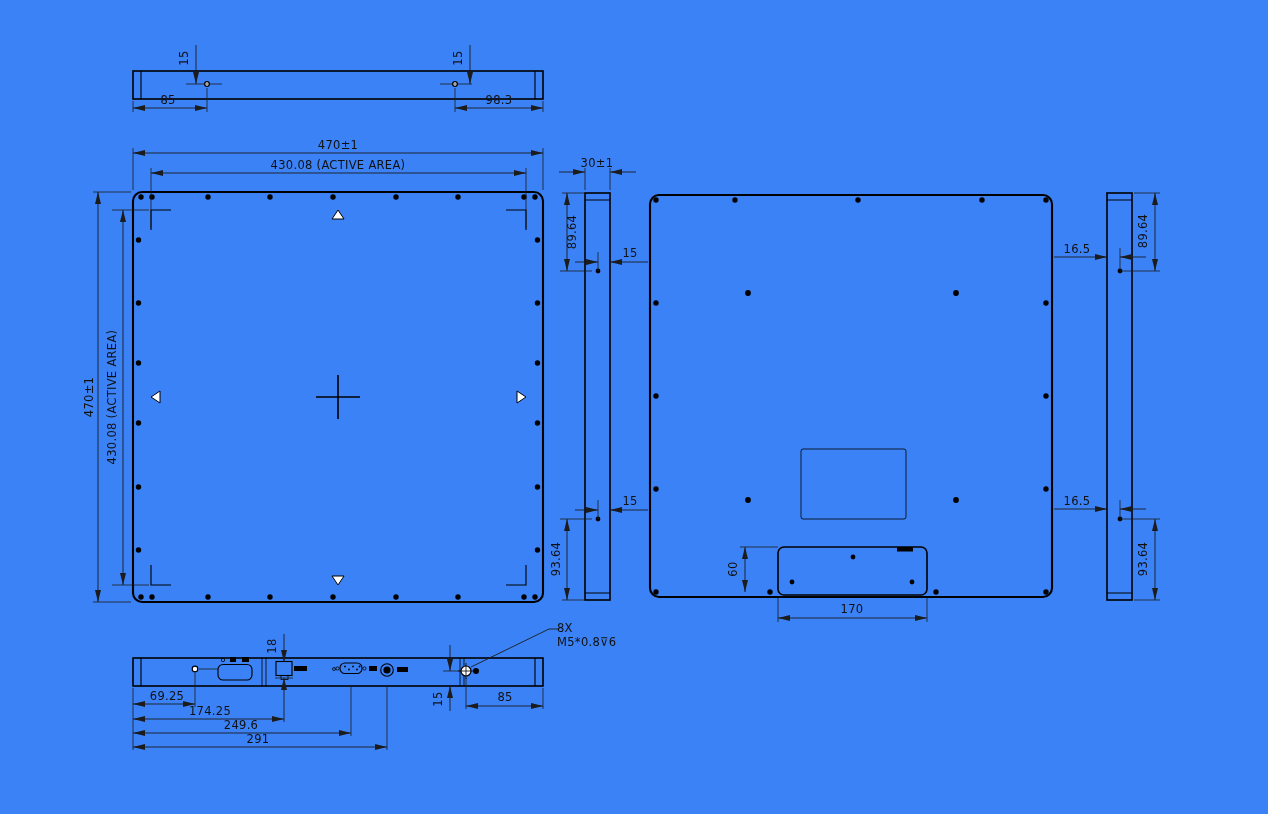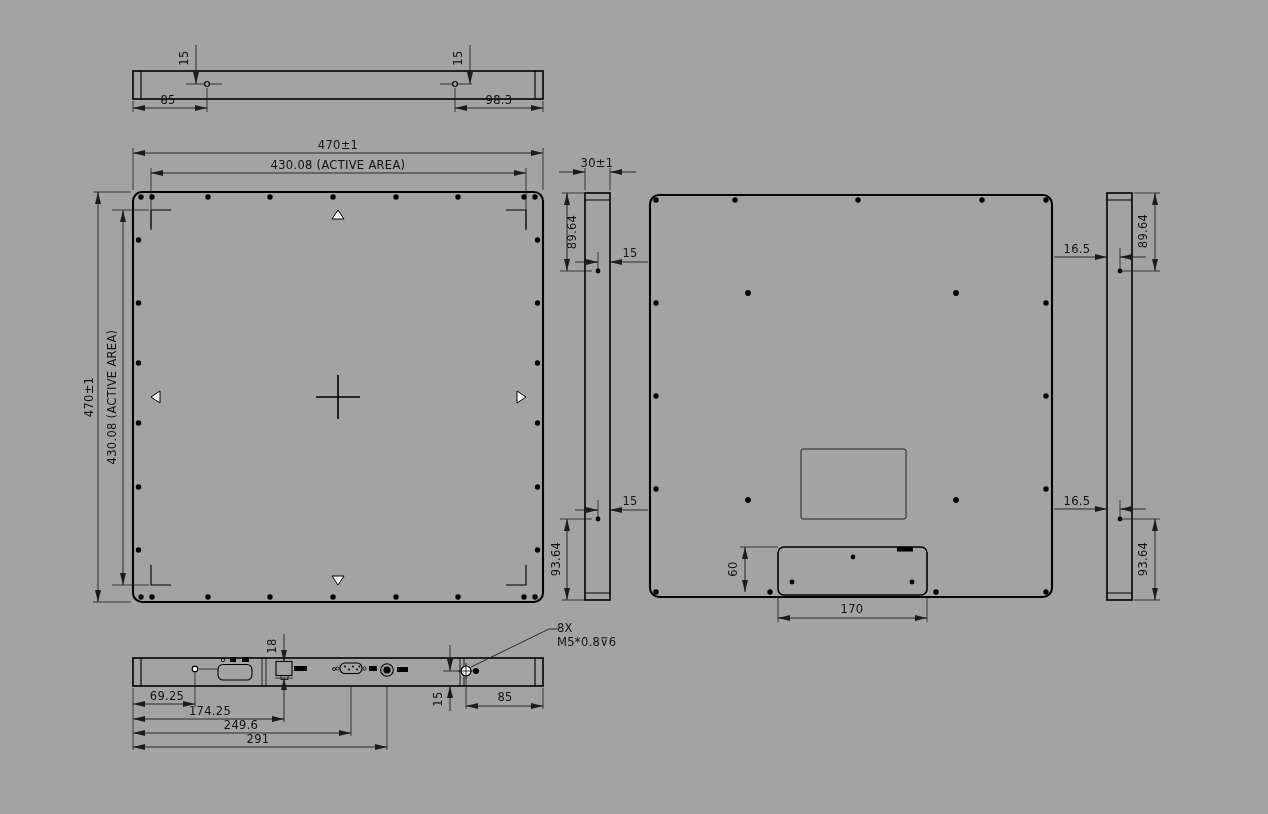--- a/index.html
+++ b/index.html
@@ -1,16 +1,16 @@
 <!DOCTYPE html>
 <html><head>
 <meta charset="utf-8">
 <style>
   html,body{margin:0;padding:0;background:#ffffff;}
-  #canvas{position:relative;width:1268px;height:814px;background:#a3a3a3;overflow:hidden;}
+  #canvas{position:relative;width:1268px;height:814px;background:#3b82f6;overflow:hidden;}
   svg text{font-family:"DejaVu Sans","Liberation Sans",sans-serif;font-size:11.5px;fill:#111;letter-spacing:0.3px;}
   .o2{fill:none;stroke:#000;stroke-width:2.1;}
   .o1{fill:none;stroke:#000;stroke-width:1.6;}
   .thin{fill:none;stroke:#000;stroke-width:1.1;}
   .vthin{fill:none;stroke:#000;stroke-width:0.8;}
   .dim{fill:none;stroke:#1c1c1c;stroke-width:0.9;}
   .ext{fill:none;stroke:#1c1c1c;stroke-width:0.8;}
   .dot{fill:#000;stroke:none;}
   .holeO{fill:#fff;stroke:#000;stroke-width:1.2;}
   .tri{fill:#fff;stroke:#000;stroke-width:1;}

